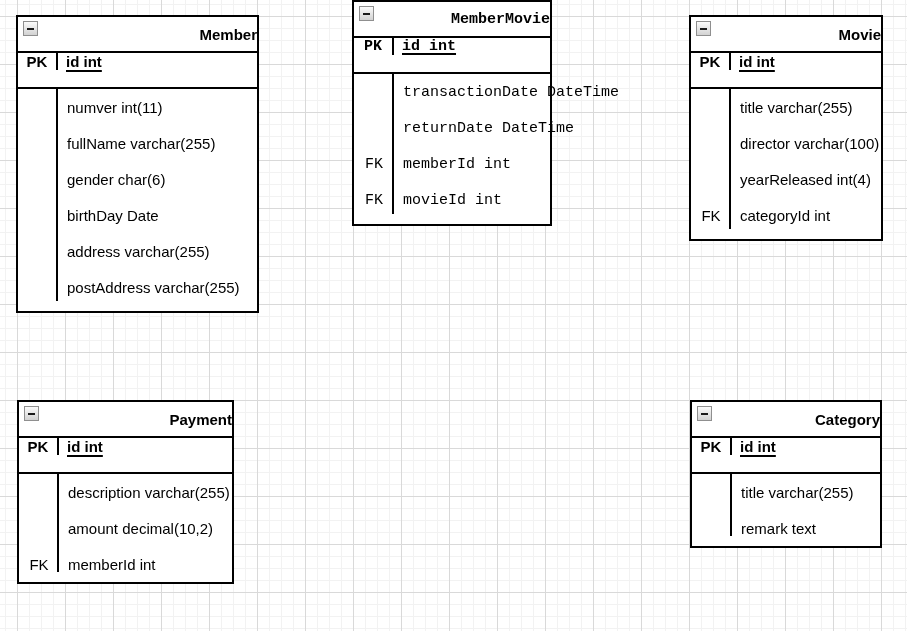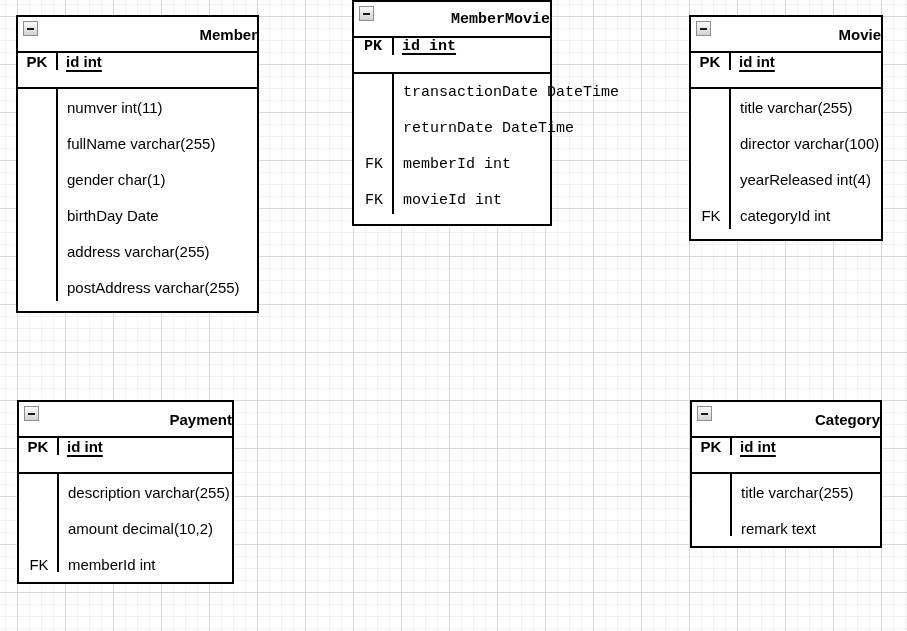--- a/index.html
+++ b/index.html
@@ -153,21 +153,21 @@
       <div class="row">
         <span class="key"></span>
         <span class="field">numver int(11)</span>
       </div>
       <div class="row">
         <span class="key"></span>
         <span class="field">fullName varchar(255)</span>
       </div>
       <div class="row">
         <span class="key"></span>
-        <span class="field">gender char(1)</span>
+        <span class="field">gender char(6)</span>
       </div>
       <div class="row">
         <span class="key"></span>
         <span class="field">birthDay Date</span>
       </div>
       <div class="row">
         <span class="key"></span>
         <span class="field">address varchar(255)</span>
       </div>
       <div class="row">

